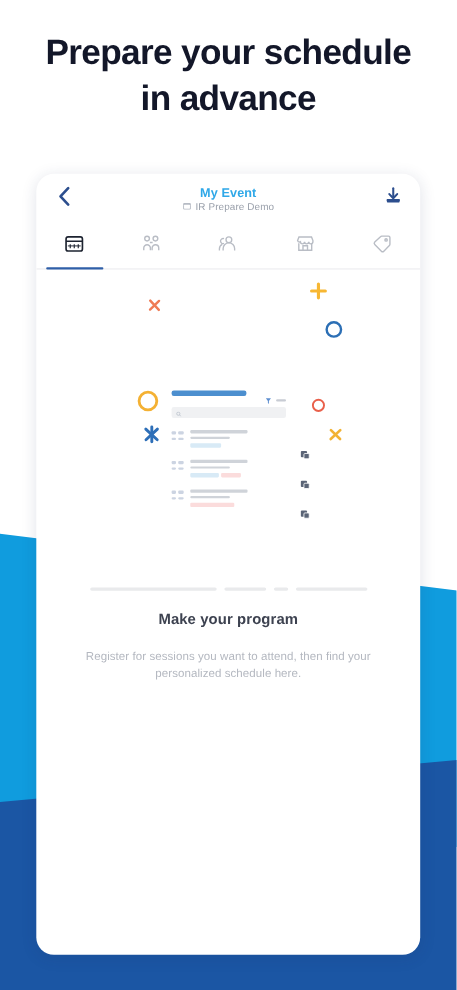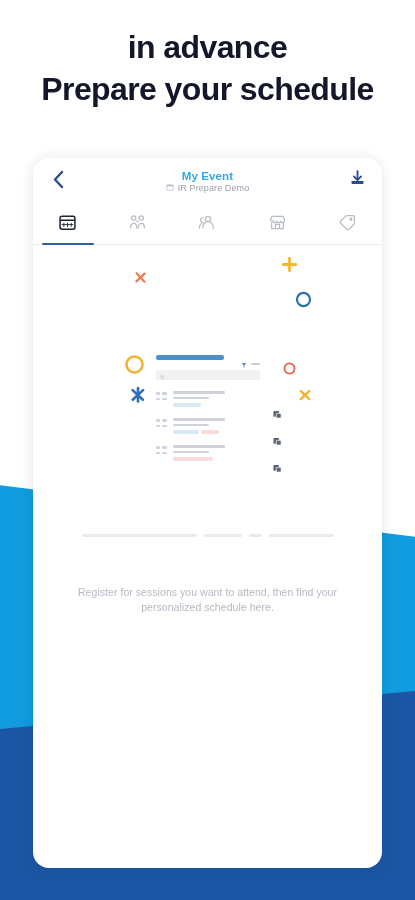--- a/index.html
+++ b/index.html
@@ -108,33 +108,33 @@
 
   .ground{
     position:absolute;left:50%;transform:translateX(-50%);
     bottom:18px;width:252px;display:flex;align-items:center;gap:7px;
   }
   .ground i{display:block;height:3px;border-radius:2px;background:#e9eaec;}
 
   
   .caption{flex:none;text-align:center;padding:0 28px;}
   .cap-title{color:#3d4250;font-size:13.5px;font-weight:bold;letter-spacing:.1px;}
-  .cap-body{margin-top:30px;color:#b4b8c0;font-size:10.5px;line-height:15px;letter-spacing:.05px;}
+  .cap-body{margin-top:20px;color:#b4b8c0;font-size:10.5px;line-height:15px;letter-spacing:.05px;}
 </style>
 </head>
 <body>
 
 <div class="bg-layer">
   <div class="band-light"></div>
   <div class="band-dark"></div>
 </div>
 
 <div class="headline">
+  <div>Prepare your schedule</div>
   <div>in advance</div>
-  <div>Prepare your schedule</div>
 </div>
 
 <div class="phone">
 
   <div class="app-header">
 
     <div class="back-btn">
       <span>
         <svg width="13" height="19" viewBox="0 0 13 19" fill="none">
           <path d="M10 2 L3 9.5 L10 17" stroke="#2C4E8E" stroke-width="2.4" stroke-linecap="round" stroke-linejoin="round"></path>
@@ -383,16 +383,17 @@
 
     <div class="ground">
       <i style="width:118px"></i>
       <i style="width:38px"></i>
       <i style="width:13px"></i>
       <i style="width:66px"></i>
     </div>
   </div>
 
   <div class="caption">
+    <div class="cap-title">Make your program</div>
     <div class="cap-body">Register for sessions you want to attend, then find your personalized schedule here.</div>
   </div>
 
 </div>
 
 </body></html>

